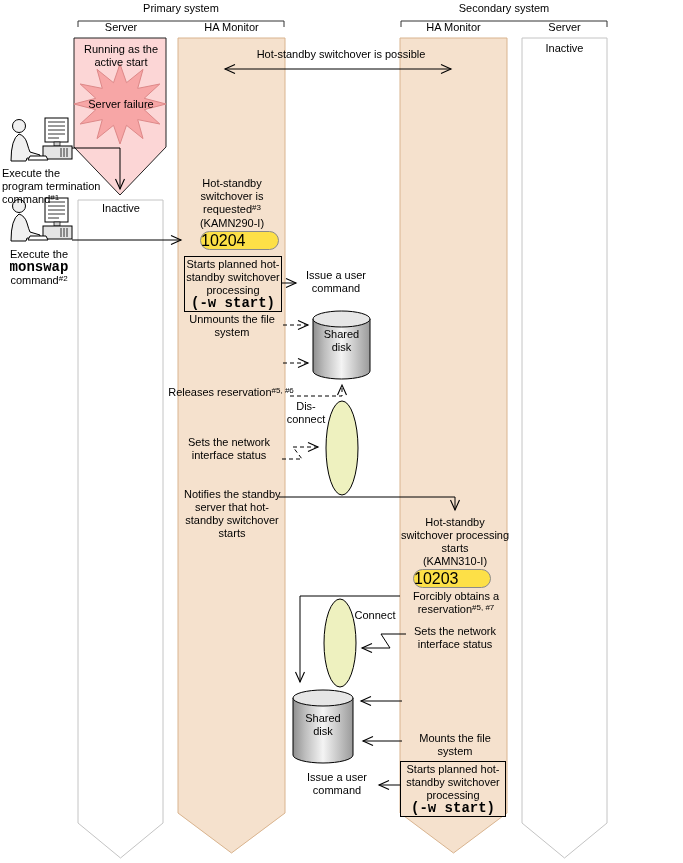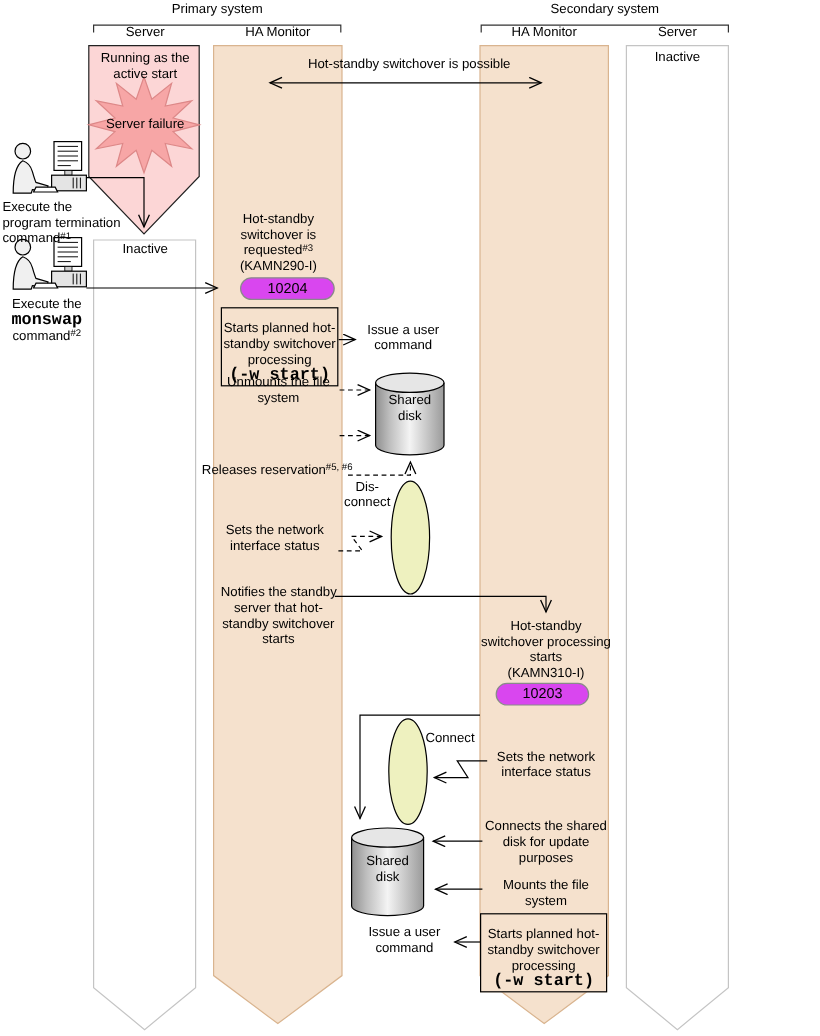--- a/index.html
+++ b/index.html
@@ -4,24 +4,24 @@
 <style>
   html,body{margin:0;padding:0;background:#fff;}
   #stage{position:relative;width:683px;height:863px;background:#fff;overflow:hidden;
          font-family:"Liberation Sans",sans-serif;color:#000;}
   #shapes{position:absolute;left:0;top:0;}
   .lbl{position:absolute;text-align:center;font-size:11px;line-height:13px;}
   .lbl.left{text-align:left;}
   .ln{white-space:nowrap;}
   .sup{font-size:8px;position:relative;top:-3px;white-space:nowrap;}
   .mono{font-family:"Liberation Mono","DejaVu Sans Mono",monospace;font-size:14px;font-weight:bold;}
-  .pill{position:absolute;background:#d946ef;border:1px solid #8a8a8a;border-radius:10px;
-        height:17px;line-height:17px;text-align:center;font-size:12px;}
+  .pill{position:absolute;background:#fde047;border:1px solid #8a8a8a;border-radius:10px;
+        height:17px;line-height:17px;font-size:16px;}
   .pbox{position:absolute;background:#f5e1cd;border:1px solid #000;text-align:center;
-        font-size:11px;line-height:13px;padding-top:11px;}
+        font-size:11px;line-height:13px;padding-top:1px;}
 </style>
 </head>
 <body>
 
 <div id="stage">
 
   <svg id="shapes" width="683" height="863" viewBox="0 0 683 863">
     <defs>
       <marker id="ah" markerWidth="14" markerHeight="12" refX="11" refY="5" orient="auto-start-reverse" markerUnits="userSpaceOnUse">
         <path d="M1,0.5 L11,5 L1,9.5" fill="none" stroke="#000" stroke-width="1.1"></path>
@@ -183,31 +183,30 @@
   </div>
 
   <div class="lbl" style="left:398px;top:516px;width:114px">
     <div class="ln">Hot-standby</div>
     <div class="ln">switchover processing</div>
     <div class="ln">starts</div>
     <div class="ln">(KAMN310-I)</div>
   </div>
   <div class="pill" style="left:413px;top:569px;width:76px">10203</div>
 
+  <div class="lbl" style="left:404px;top:590px;width:104px">
+    <div class="ln">Forcibly obtains a</div>
+    <div class="ln"><span>reservation</span><span class="sup">#5, #7</span></div>
+  </div>
   <div class="lbl" style="left:351px;top:609px;width:48px">
     <div class="ln">Connect</div>
   </div>
   <div class="lbl" style="left:408px;top:625px;width:94px">
     <div class="ln">Sets the network</div>
     <div class="ln">interface status</div>
-  </div>
-  <div class="lbl" style="left:402px;top:683px;width:106px">
-    <div class="ln">Connects the shared</div>
-    <div class="ln">disk for update</div>
-    <div class="ln">purposes</div>
   </div>
   <div class="lbl" style="left:408px;top:732px;width:94px">
     <div class="ln">Mounts the file</div>
     <div class="ln">system</div>
   </div>
   <div class="pbox" style="left:400px;top:761px;width:104px;height:53px">
     <div class="ln">Starts planned hot-</div>
     <div class="ln">standby switchover</div>
     <div class="ln">processing</div>
     <div class="ln mono">(-w start)</div>

